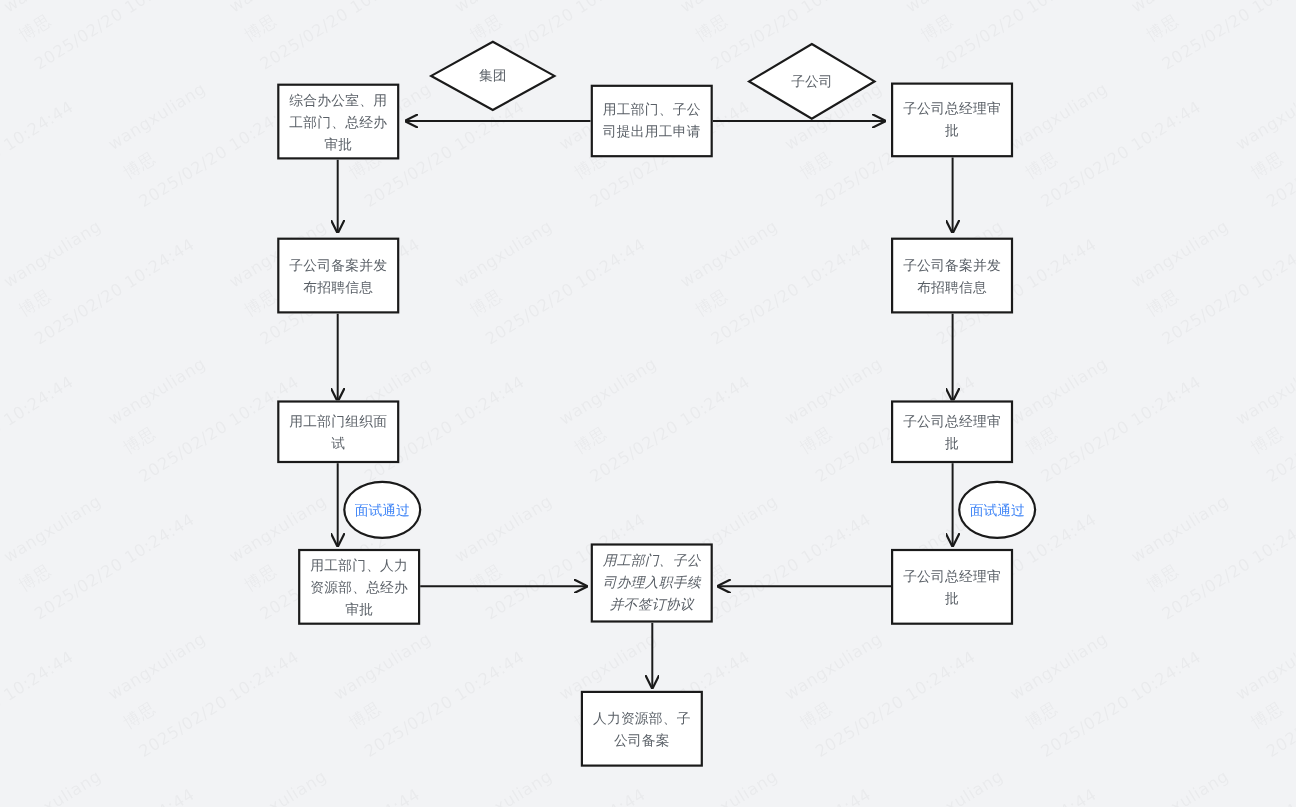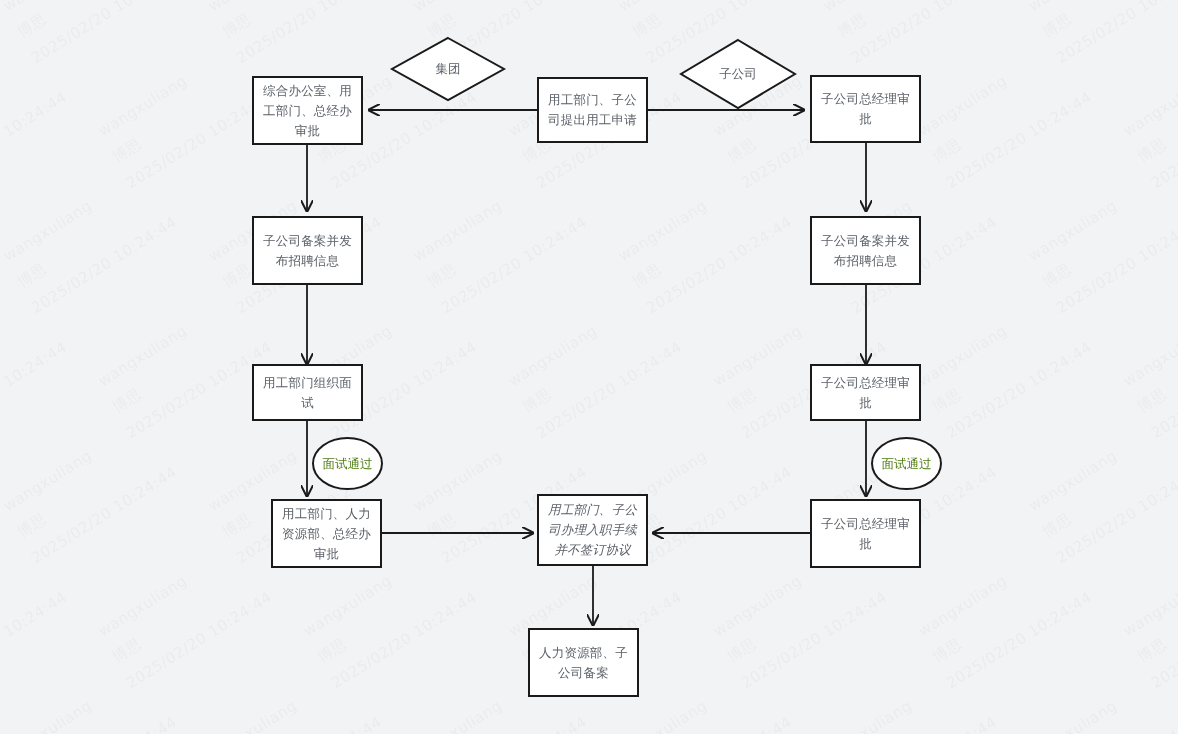--- a/index.html
+++ b/index.html
@@ -71,21 +71,21 @@
     z-index: 3;
   }
   .node.ellipse {
     background: #ffffff;
     border: 2px solid #1a1a1a;
     border-radius: 50%;
   }
   .ellipse-label {
     font-size: 12.5px;
     line-height: 17px;
-    color: #4d7c0f;
+    color: #3b82f6;
   }
 </style>
 </head>
 <body>
 
 <div id="canvas">
 
   <div id="watermark-layer">
       <div class="wm" style="left: 0px; top: 0px;">wangxuliang</div>
       <div class="wm" style="left: 14px; top: 26px;">博思</div>

